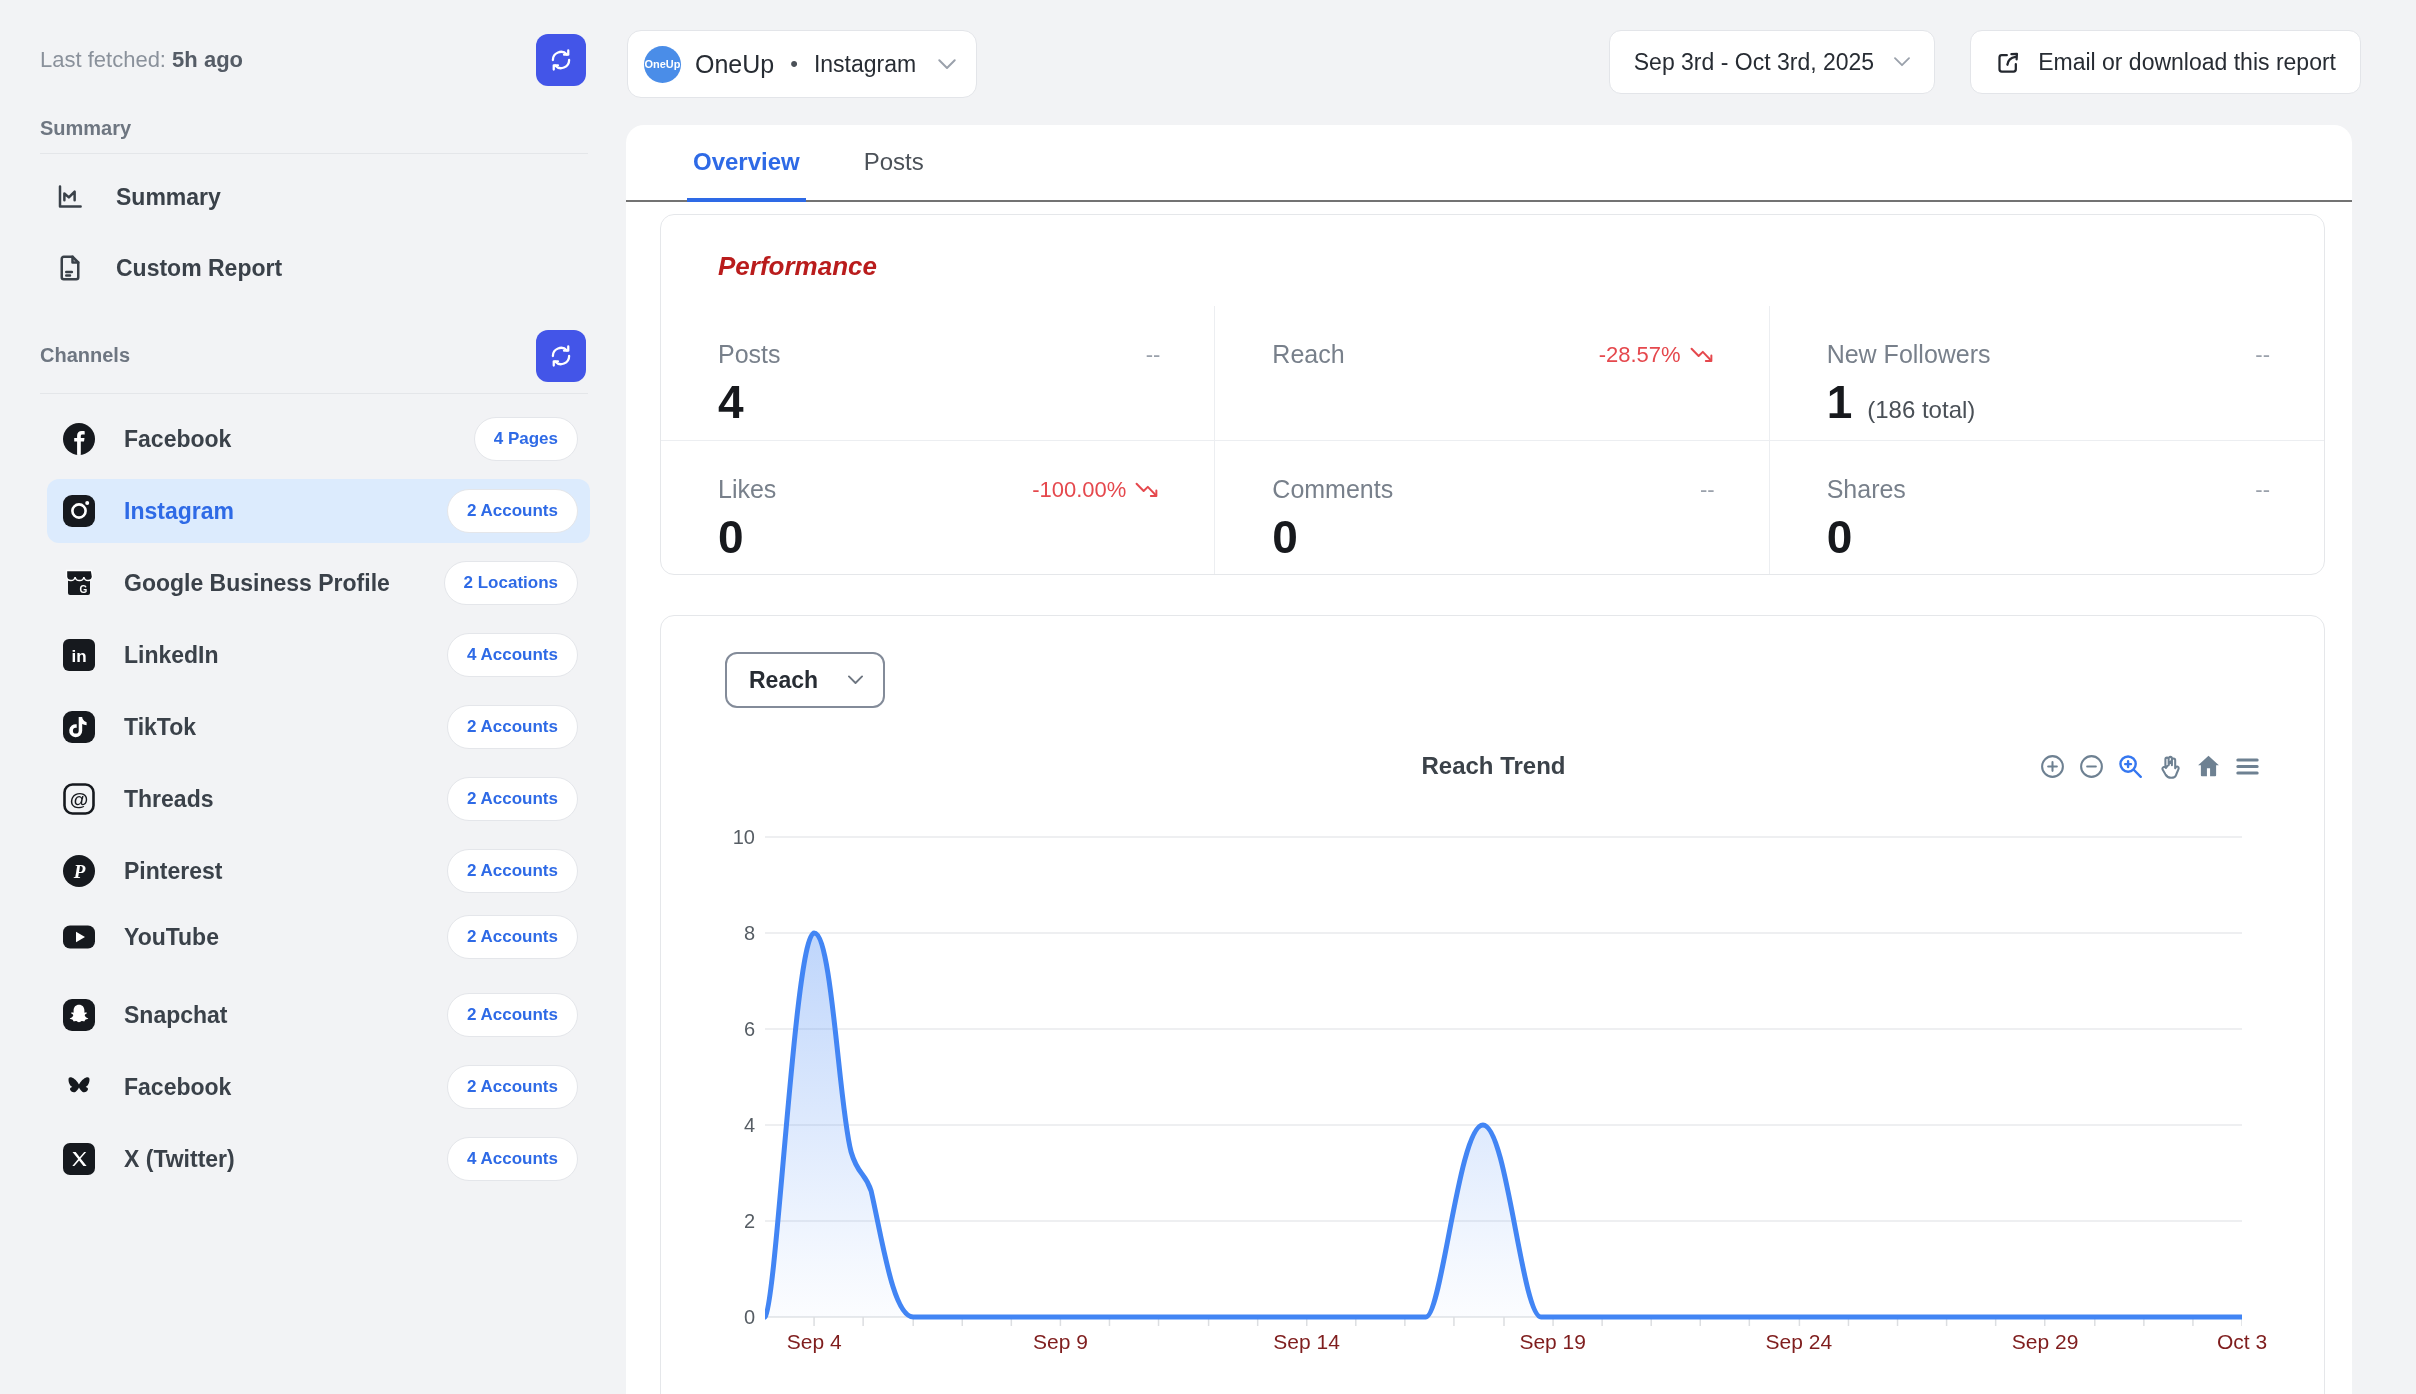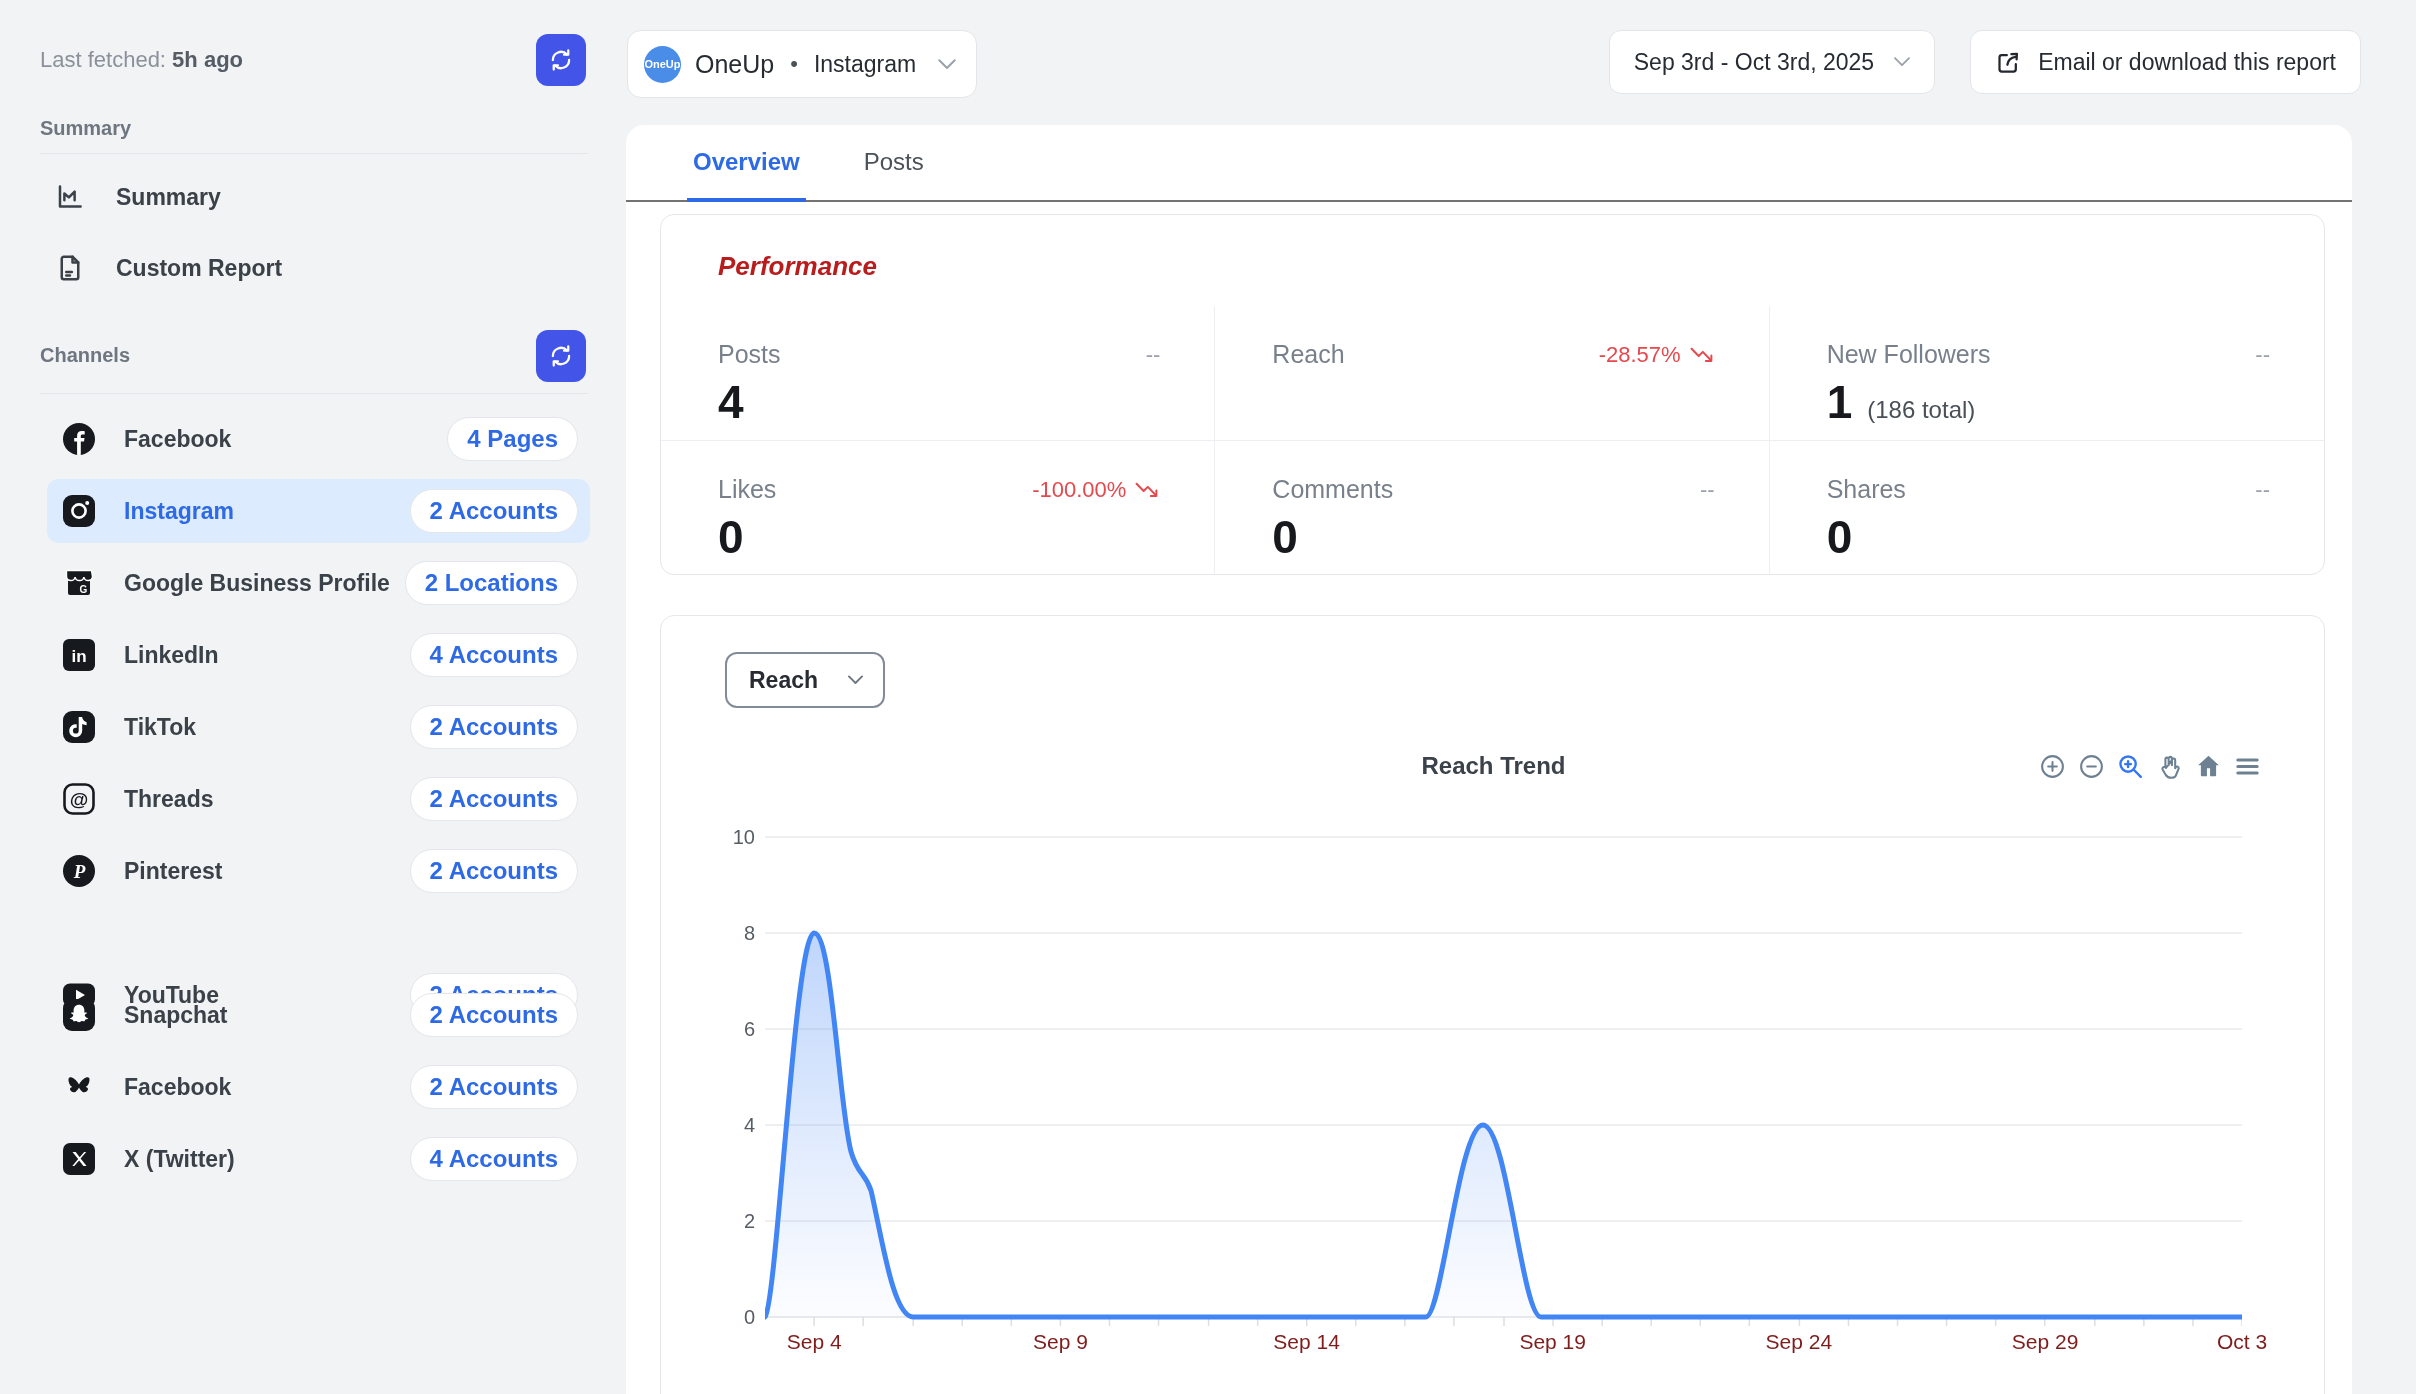--- a/index.html
+++ b/index.html
@@ -27,21 +27,21 @@
   .nav-item .nav-icon { margin-left:8px; width:30px; height:30px; color:#3a4149; }
   .nav-item .nav-label { margin-left:31px; font-size:23px; font-weight:700; color:#3a4149; }
   .ch-row { position:absolute; left:47px; width:543px; height:64px; border-radius:12px;
     display:flex; align-items:center; cursor:pointer; }
   .ch-row.active { background:#dcebfd; }
   .ch-icon { margin-left:15px; width:34px; height:34px; flex:0 0 auto; }
   .ch-label { margin-left:28px; font-size:23px; font-weight:700; color:#3a4149; }
   .ch-row.active .ch-label { color:#2e6ae6; }
   .badge { margin-left:auto; margin-right:12px; height:44px; padding:0 19px;
     display:flex; align-items:center; background:#fff; border:1.5px solid #e4e6ea;
-    border-radius:22px; font-size:24px; font-weight:600; color:#2e6ae6; white-space:nowrap; }
+    border-radius:22px; font-size:17px; font-weight:600; color:#2e6ae6; white-space:nowrap; }
 
   
   .account-select { position:absolute; left:627px; top:30px; height:68px; padding:0 20px 0 16px;
     background:#fff; border:1.5px solid #e3e5e9; border-radius:14px;
     display:flex; align-items:center; gap:14px; cursor:pointer; }
   .avatar { width:37px; height:37px; border-radius:50%; background:#4a8de8; color:#fff;
     font-size:11px; font-weight:700; display:flex; align-items:center; justify-content:center; }
   .acct-name { font-size:25px; color:#272c33; }
   .acct-dot { font-size:22px; color:#4b5158; margin:0 2px; }
   .acct-channel { font-size:23px; color:#272c33; }
@@ -231,21 +231,21 @@
     <span class="ch-icon">
       <svg width="34" height="34" viewBox="0 0 34 34">
           <circle cx="17" cy="17" r="16" fill="#16191e"></circle>
       <text x="17.5" y="24" font-size="19" font-weight="bold" fill="#fff" text-anchor="middle" font-family="Liberation Serif, serif" font-style="italic">P</text>
         </svg>
     </span>
     <span class="ch-label">Pinterest</span>
     <span class="badge">2 Accounts</span>
   </div>
 
-  <div class="ch-row" style="top:963px;">
+  <div class="ch-row" style="top:905px;">
     <span class="ch-icon">
       <svg width="34" height="34" viewBox="0 0 34 34">
           <rect x="1" y="5.5" width="32" height="23" rx="7" fill="#16191e"></rect>
       <path d="M14 11.8l9 5.2-9 5.2z" fill="#fff"></path>
         </svg>
     </span>
     <span class="ch-label">YouTube</span>
     <span class="badge">2 Accounts</span>
   </div>
 

